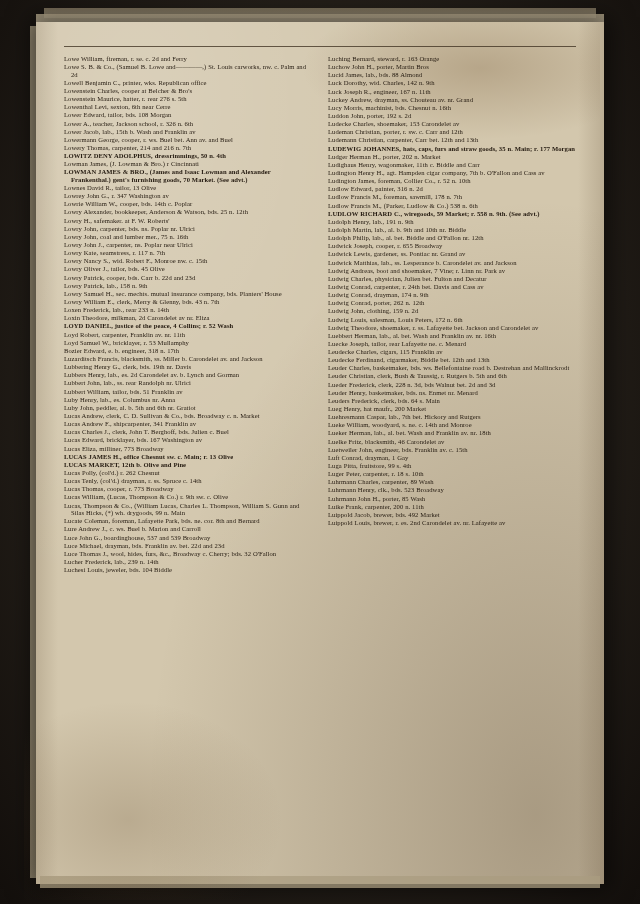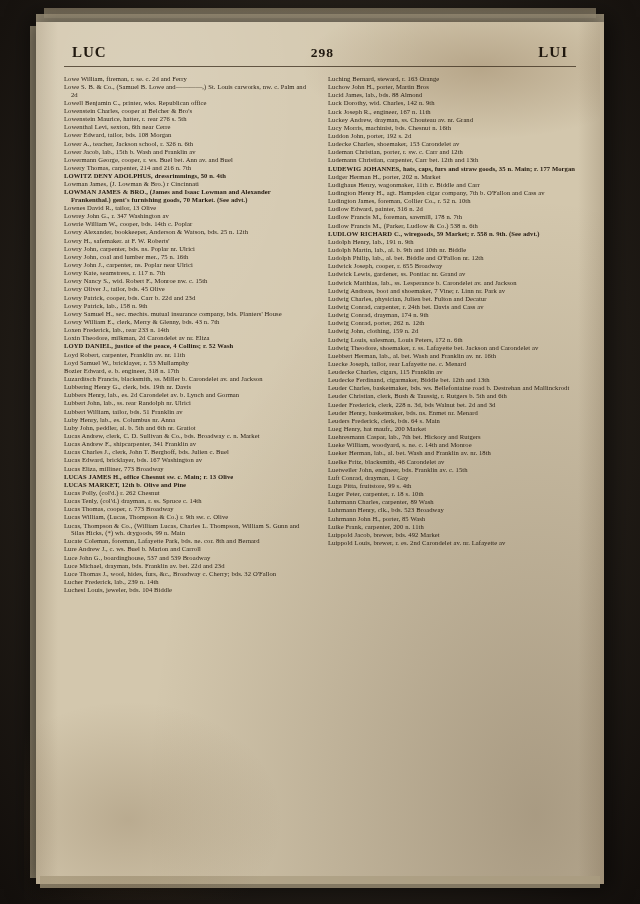--- a/index.html
+++ b/index.html
@@ -153,25 +153,20 @@
   <div class="backdrop"></div>
   <div class="edge-top2"></div>
   <div class="edge-top"></div>
   <div class="edge-left"></div>
   <div class="paper"></div>
   <div class="edge-bottom"></div>
   <div class="stain-a"></div>
   <div class="stain-b"></div>
 
   <div class="content">
-    <div class="header">
-      <span class="hl">LUC</span>
-      <span class="hc">298</span>
-      <span class="hr">LUI</span>
-    </div>
     <div class="rule"></div>
 
     <div class="cols">
       <div class="col" id="col-0">
           <p class="entry">Lowe William, fireman, r. se. c. 2d and Ferry</p>
           <p class="entry">Lowe S. B. &amp; Co., (Samuel B. Lowe and————,) St. Louis carworks, nw. c. Palm and 2d</p>
           <p class="entry">Lowell Benjamin C., printer, wks. Republican office</p>
           <p class="entry">Lowenstein Charles, cooper at Belcher &amp; Bro's</p>
           <p class="entry">Lowenstein Maurice, hatter, r. rear 276 s. 5th</p>
           <p class="entry">Lowenthal Levi, sexton, 6th near Cerre</p>

